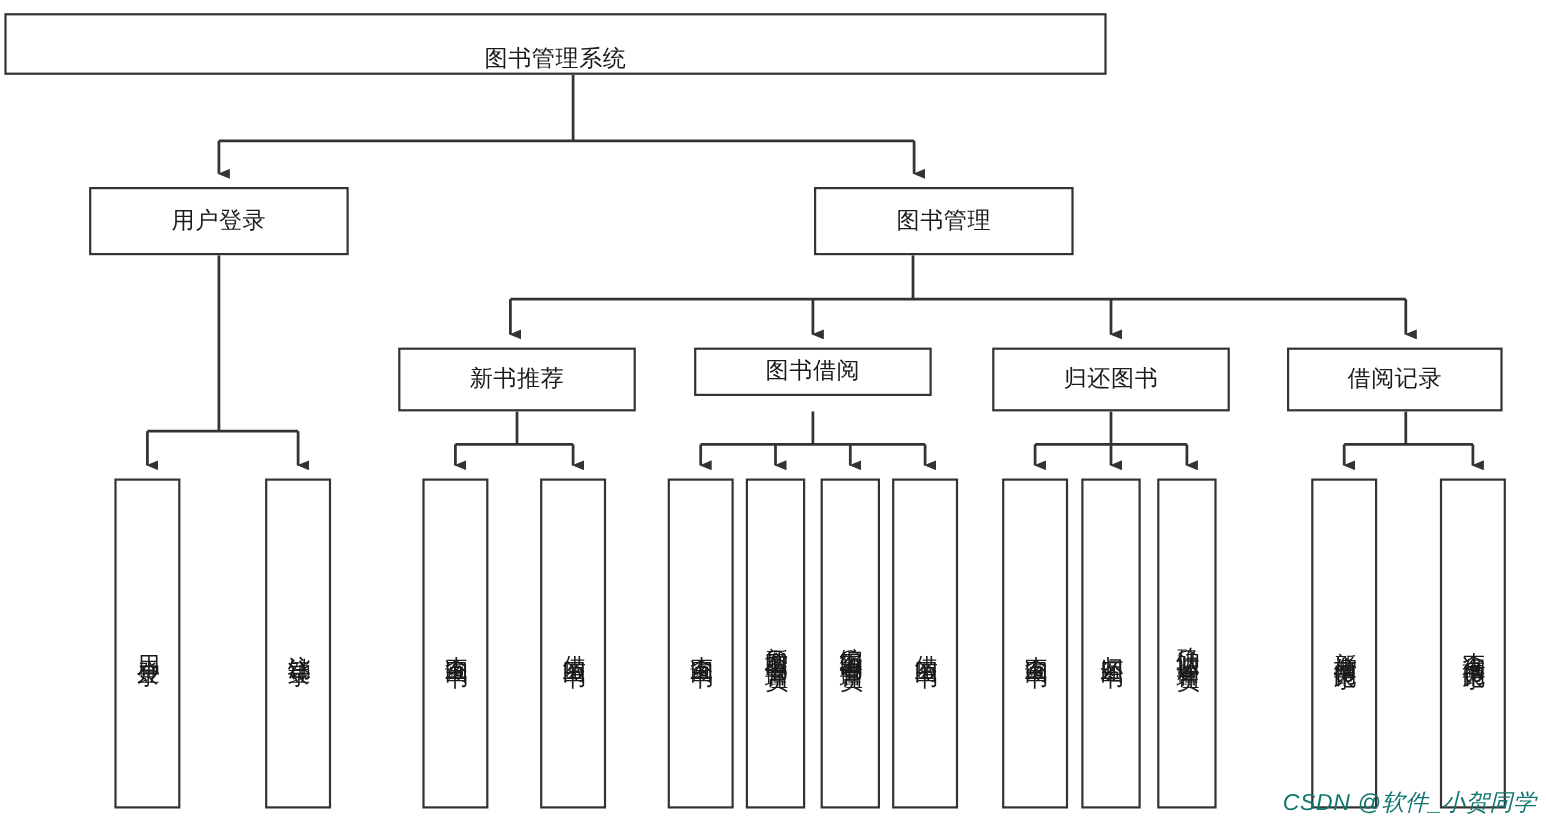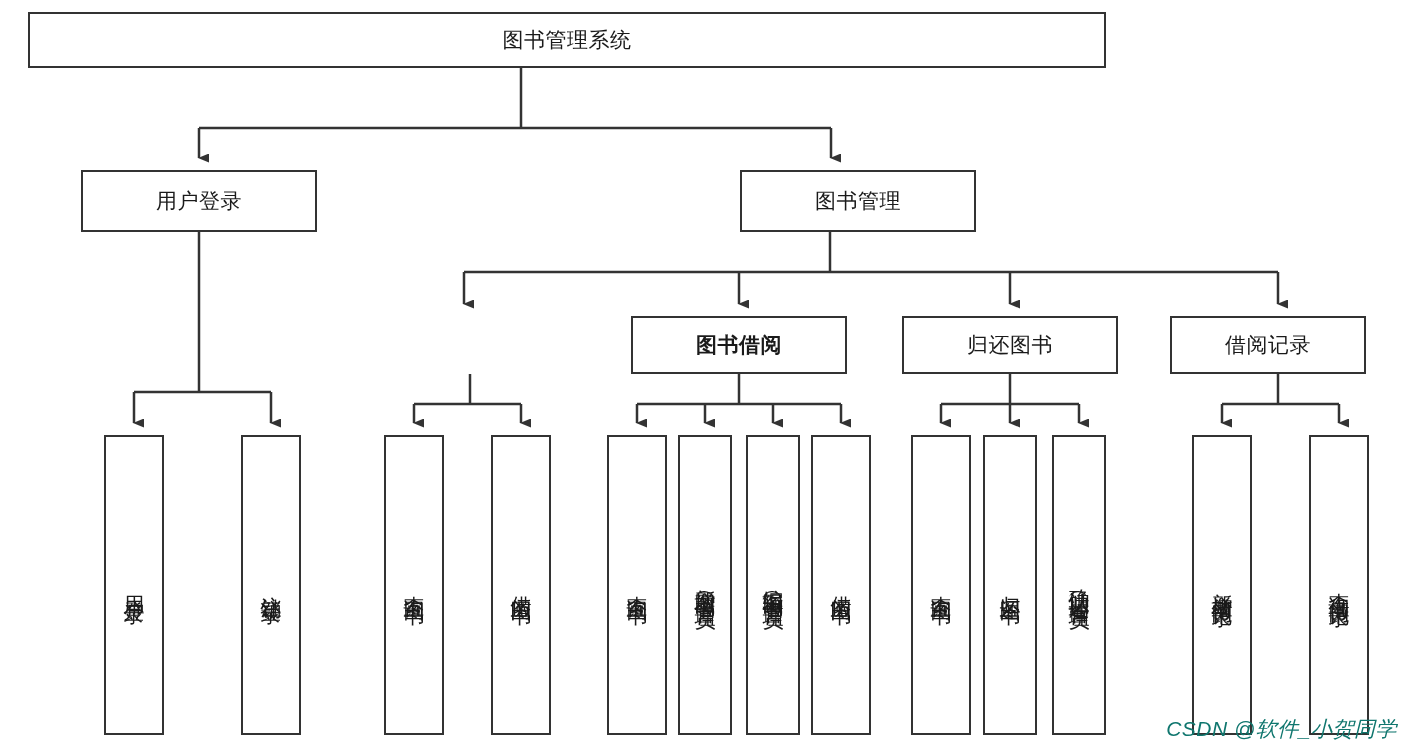--- a/index.html
+++ b/index.html
@@ -137,32 +137,35 @@
     </g>
 
     <g stroke="#333333" stroke-width="2.5" fill="none">
       <path d="M 1278,374 L 1278,404"></path>
       <path d="M 1222,404 L 1339,404"></path>
       <path d="M 1222,404 L 1222,423" marker-end="url(#arrowhead)"></path>
       <path d="M 1339,404 L 1339,423" marker-end="url(#arrowhead)"></path>
     </g>
   </svg>
 
-  <div class="node-box" style="left:28px; top:12px; width:1078px; height:56px;">
+  <div class="node-box" style="left:4px; top:12px; width:1002px; height:56px;align-items:flex-end;">
     <span class="node-label-h">图书管理系统</span>
   </div>
 
   <div class="node-box" style="left:81px; top:170px; width:236px; height:62px;">
     <span class="node-label-h">用户登录</span>
   </div>
   <div class="node-box" style="left:740px; top:170px; width:236px; height:62px;">
     <span class="node-label-h">图书管理</span>
   </div>
 
-  <div class="node-box" style="left:631px; top:316px; width:216px; height:58px;font-weight:bold;">
+  <div class="node-box" style="left:362px; top:316px; width:216px; height:58px;">
+    <span class="node-label-h">新书推荐</span>
+  </div>
+  <div class="node-box" style="left:631px; top:316px; width:216px; height:44px;">
     <span class="node-label-h">图书借阅</span>
   </div>
   <div class="node-box" style="left:902px; top:316px; width:216px; height:58px;">
     <span class="node-label-h">归还图书</span>
   </div>
   <div class="node-box" style="left:1170px; top:316px; width:196px; height:58px;">
     <span class="node-label-h">借阅记录</span>
   </div>
 
   <div class="leaf-box" style="left:104px; top:435px; width:60px; height:300px;">

